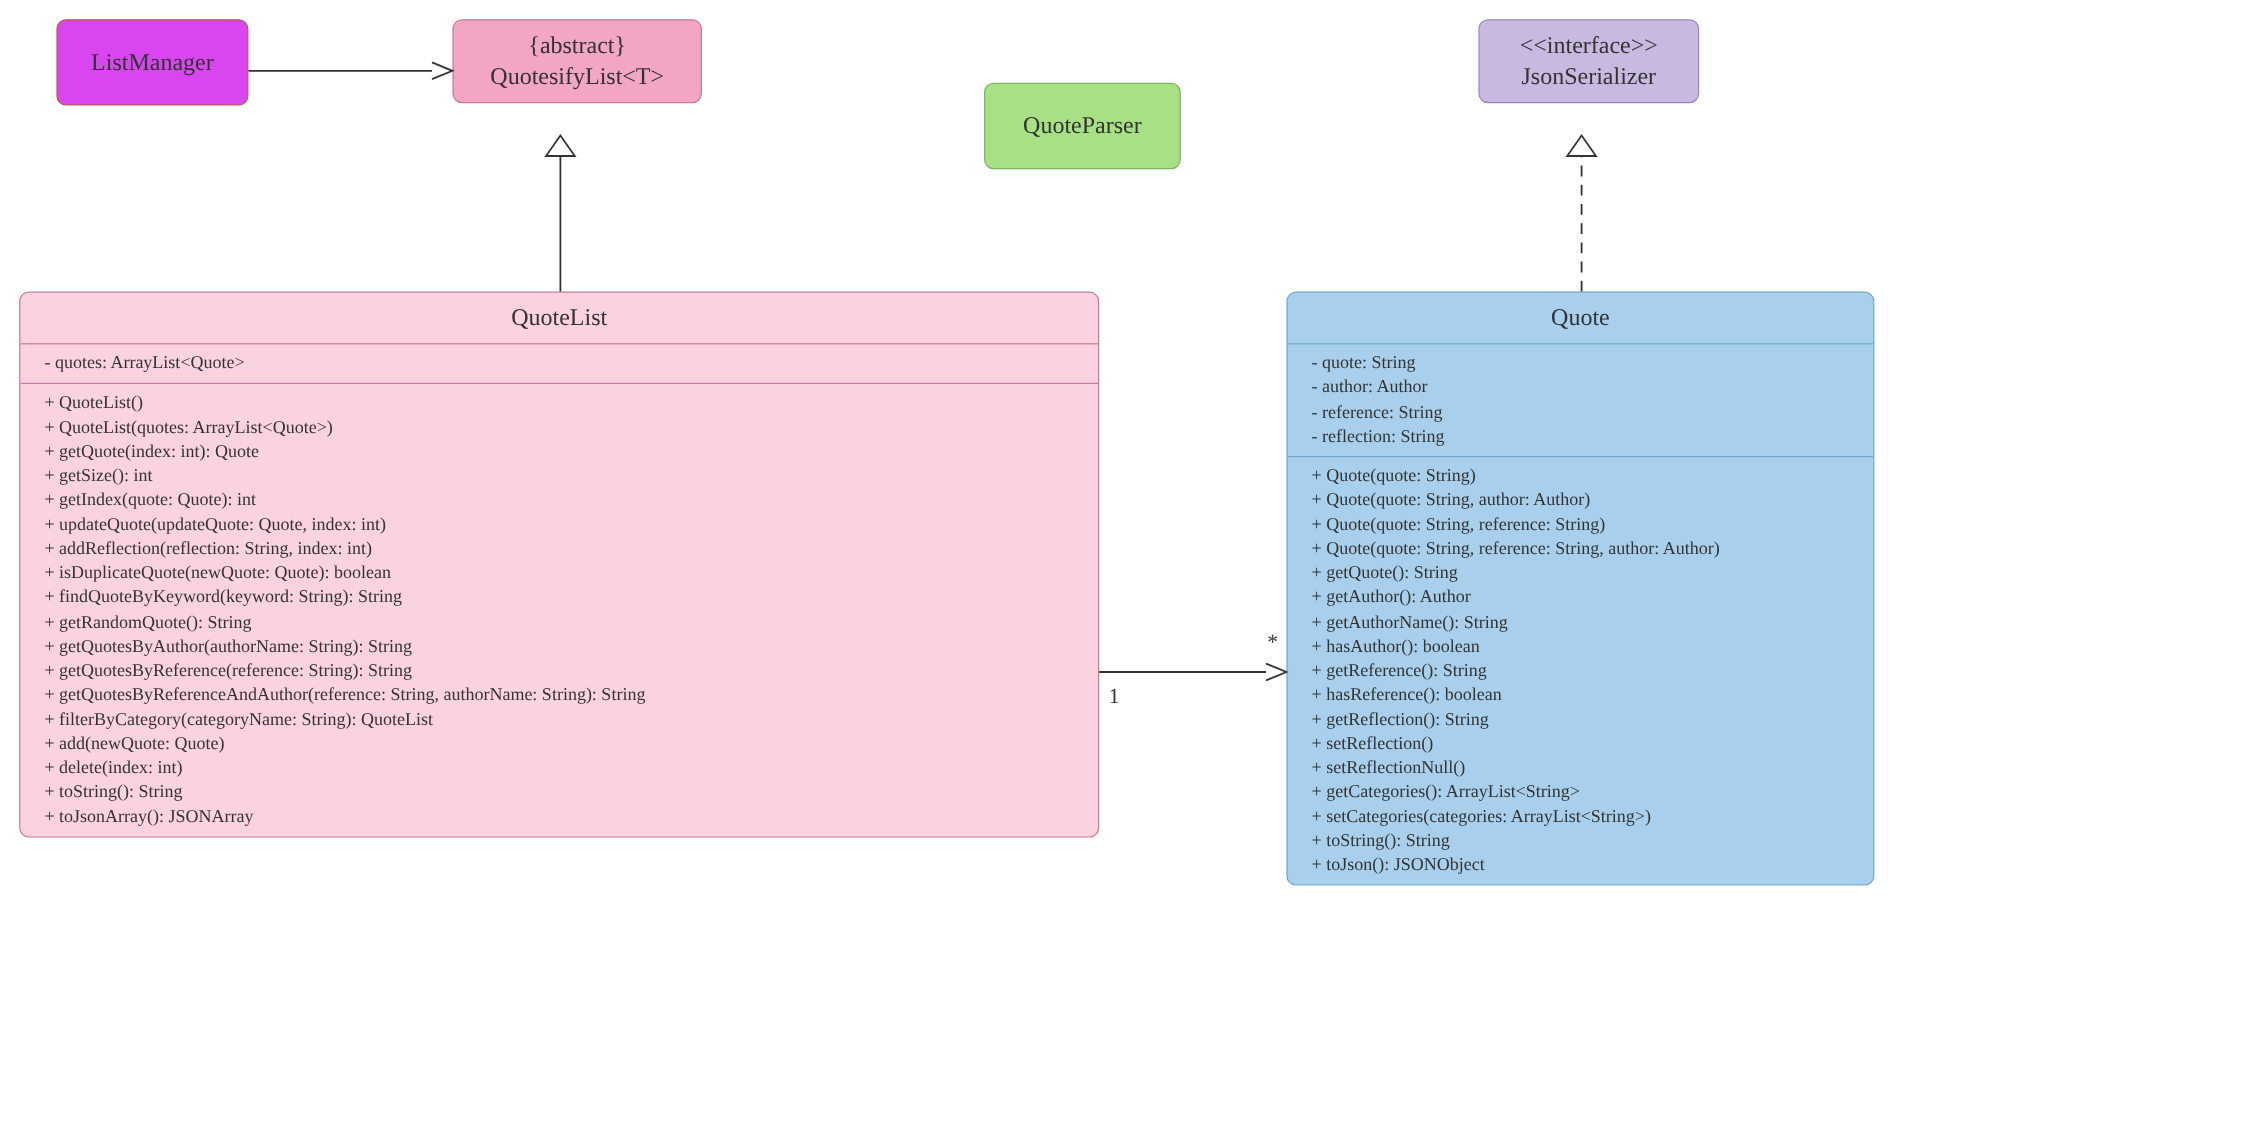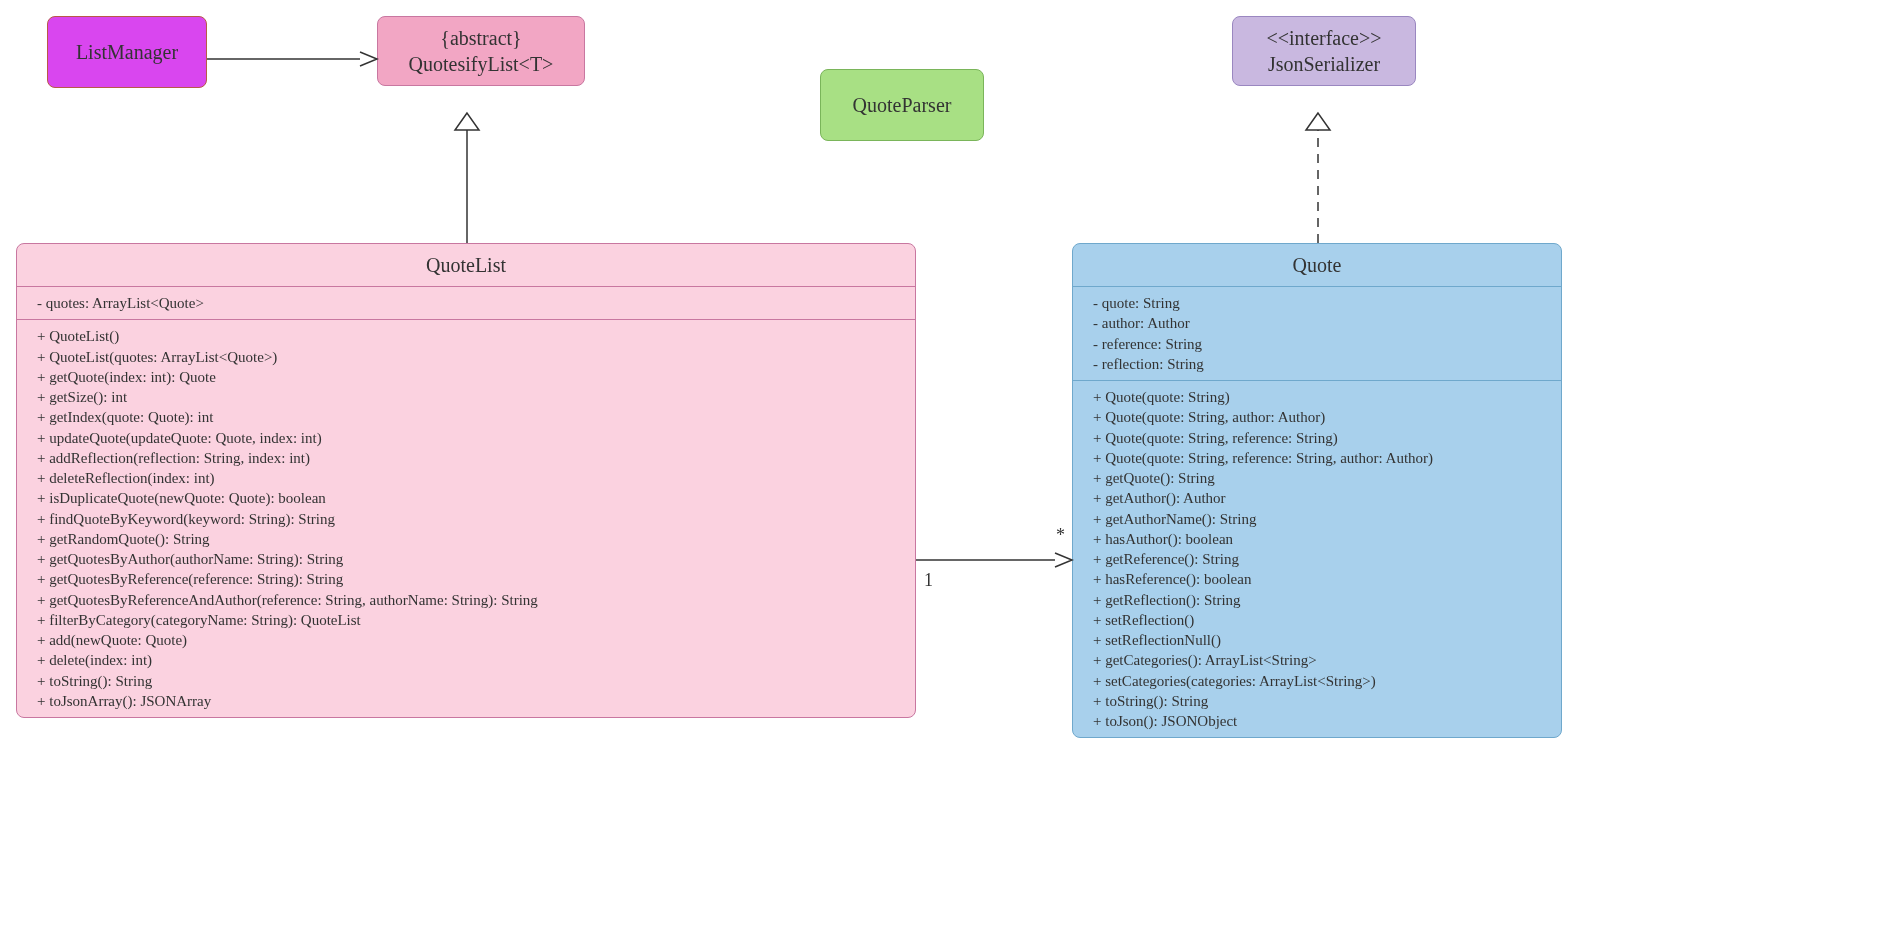--- a/index.html
+++ b/index.html
@@ -81,21 +81,20 @@
       <div>- quotes: ArrayList&lt;Quote&gt;</div>
     </div>
   <div class="uml-section" id="ql-ops">
       <div>+ QuoteList()</div>
       <div>+ QuoteList(quotes: ArrayList&lt;Quote&gt;)</div>
       <div>+ getQuote(index: int): Quote</div>
       <div>+ getSize(): int</div>
       <div>+ getIndex(quote: Quote): int</div>
       <div>+ updateQuote(updateQuote: Quote, index: int)</div>
       <div>+ addReflection(reflection: String, index: int)</div>
-      <div>+ deleteReflection(index: int)</div>
       <div>+ isDuplicateQuote(newQuote: Quote): boolean</div>
       <div>+ findQuoteByKeyword(keyword: String): String</div>
       <div>+ getRandomQuote(): String</div>
       <div>+ getQuotesByAuthor(authorName: String): String</div>
       <div>+ getQuotesByReference(reference: String): String</div>
       <div>+ getQuotesByReferenceAndAuthor(reference: String, authorName: String): String</div>
       <div>+ filterByCategory(categoryName: String): QuoteList</div>
       <div>+ add(newQuote: Quote)</div>
       <div>+ delete(index: int)</div>
       <div>+ toString(): String</div>

